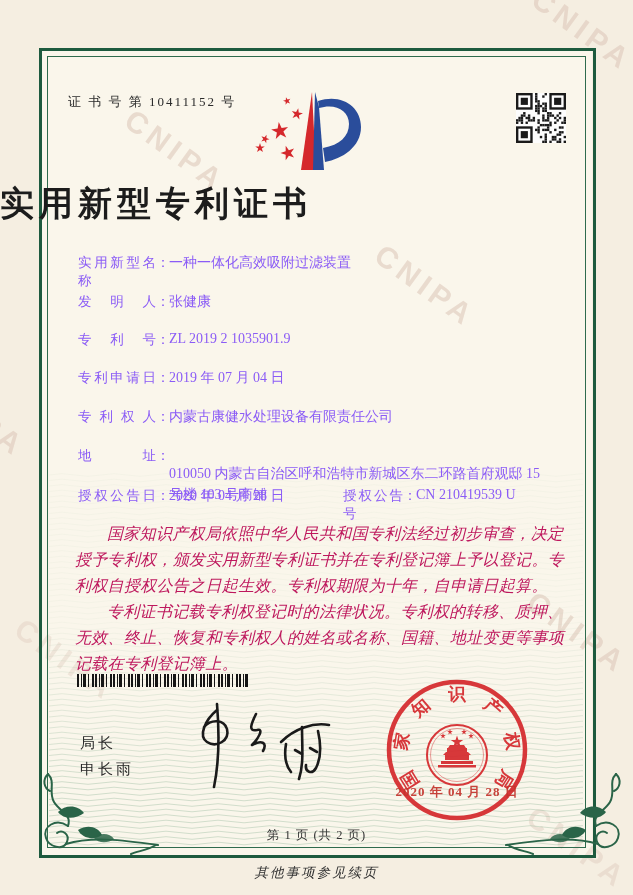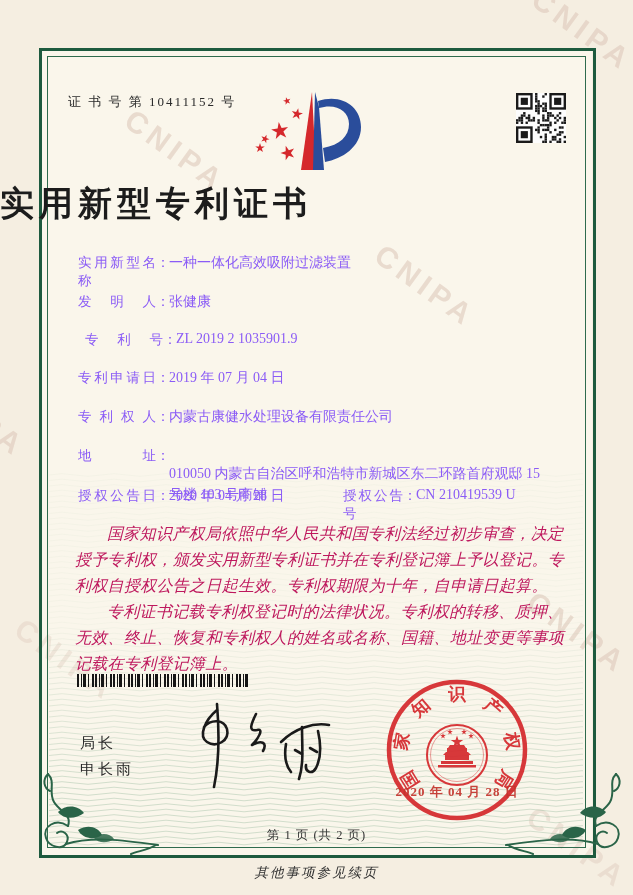--- a/index.html
+++ b/index.html
@@ -264,21 +264,21 @@
   <div class="abs row" style="top:254px;">
     <span class="lab">实用新型名称</span>
       <span class="colon">：</span>
     <span class="val">一种一体化高效吸附过滤装置</span>
   </div>
   <div class="abs row" style="top:293px;">
     <span class="lab">发　明　人</span>
       <span class="colon">：</span>
     <span class="val">张健康</span>
   </div>
-  <div class="abs row" style="top:331px;margin-left:7px;">
+  <div class="abs row" style="top:331px;">
     <span class="lab">专　利　号</span>
       <span class="colon">：</span>
     <span class="val">ZL 2019 2 1035901.9</span>
   </div>
   <div class="abs row" style="top:369px;">
     <span class="lab">专利申请日</span>
       <span class="colon">：</span>
     <span class="val">2019 年 07 月 04 日</span>
   </div>
   <div class="abs row" style="top:408px;">

